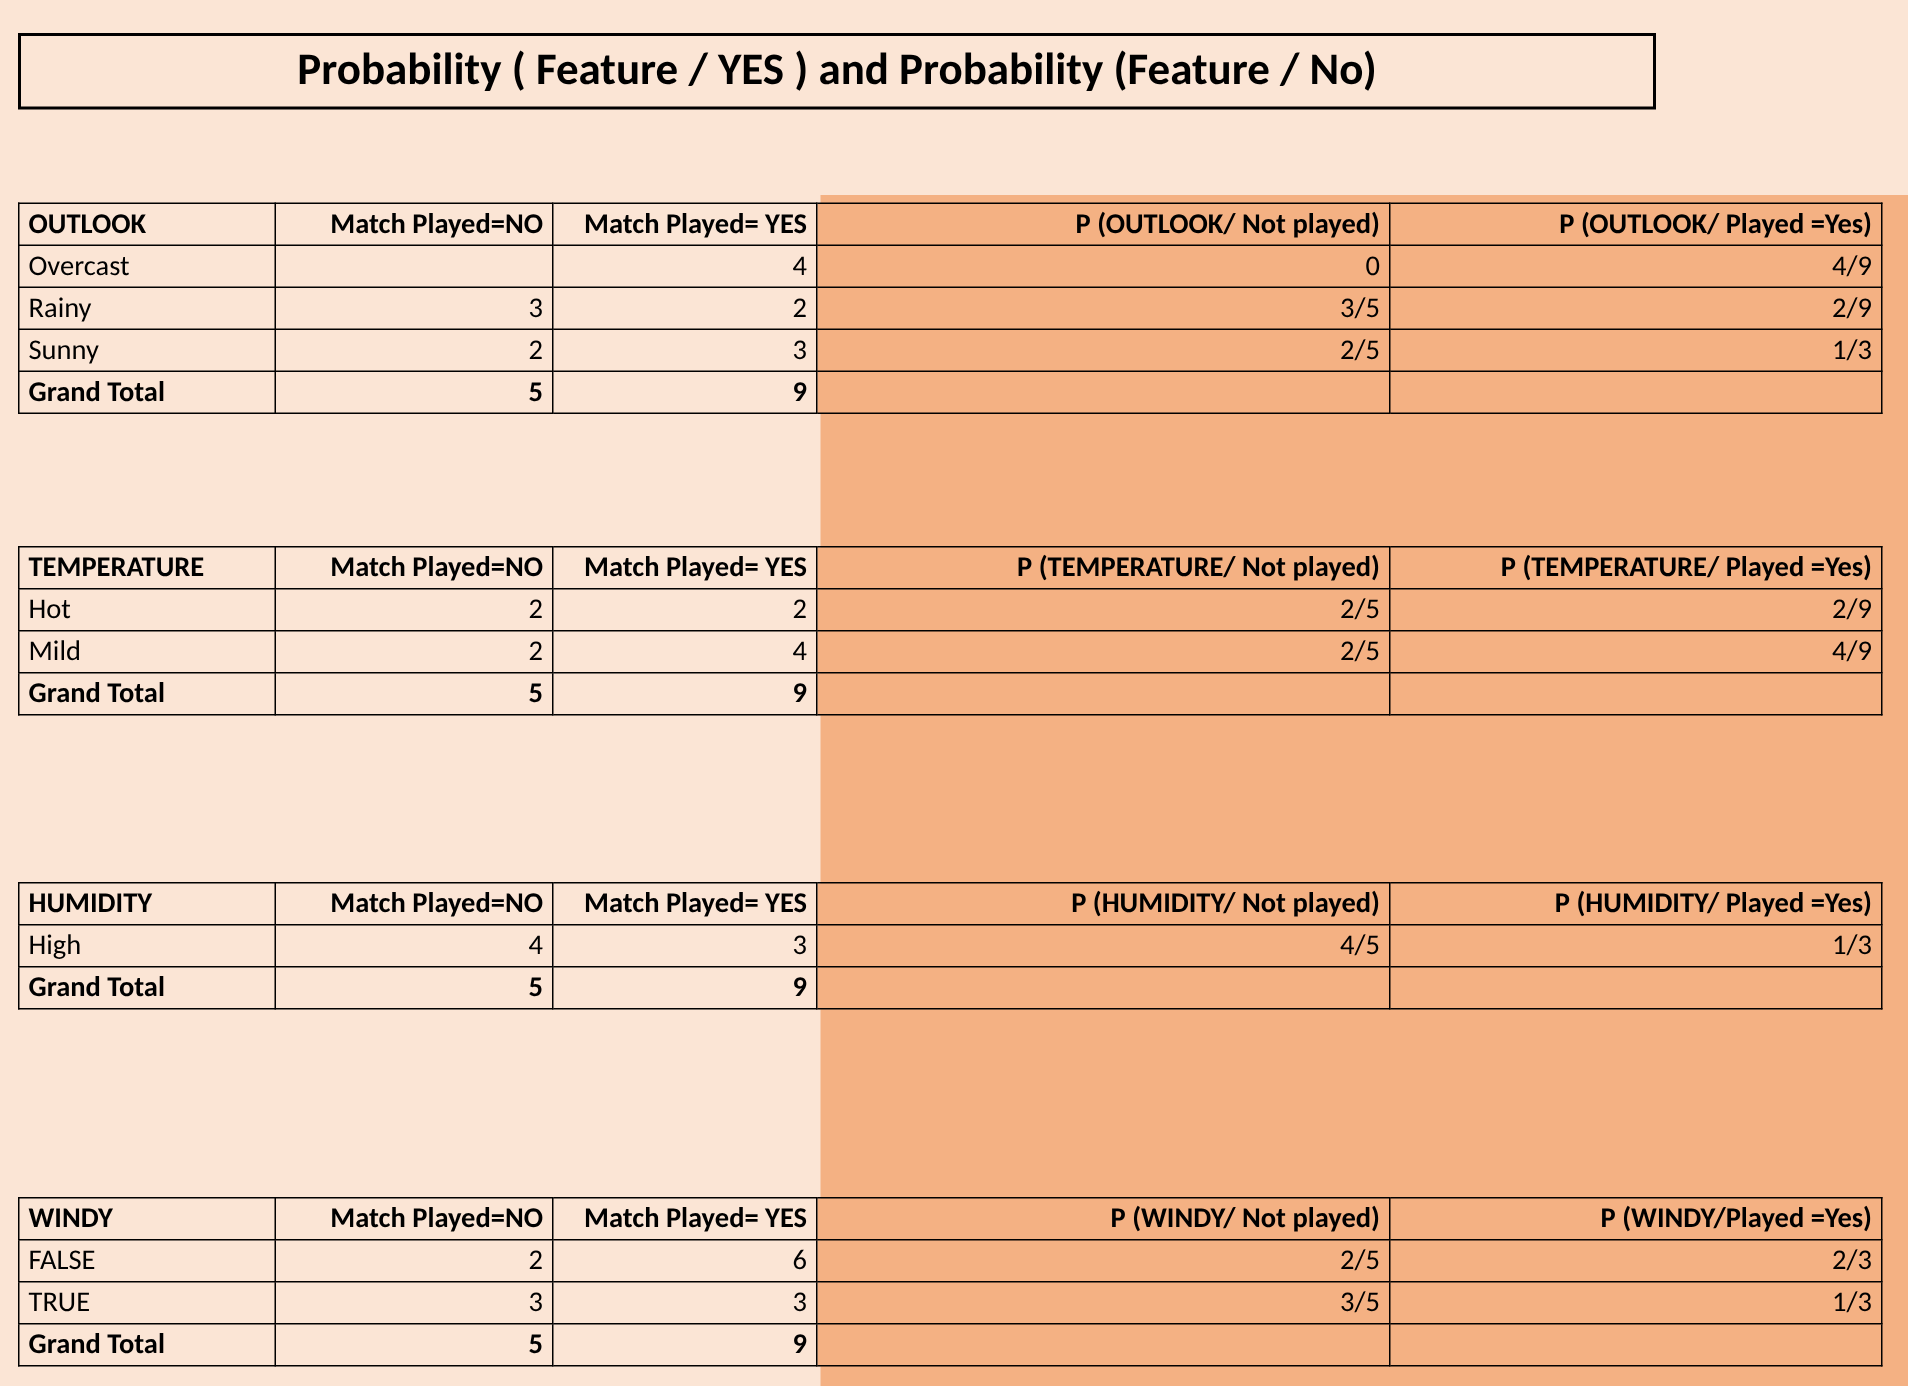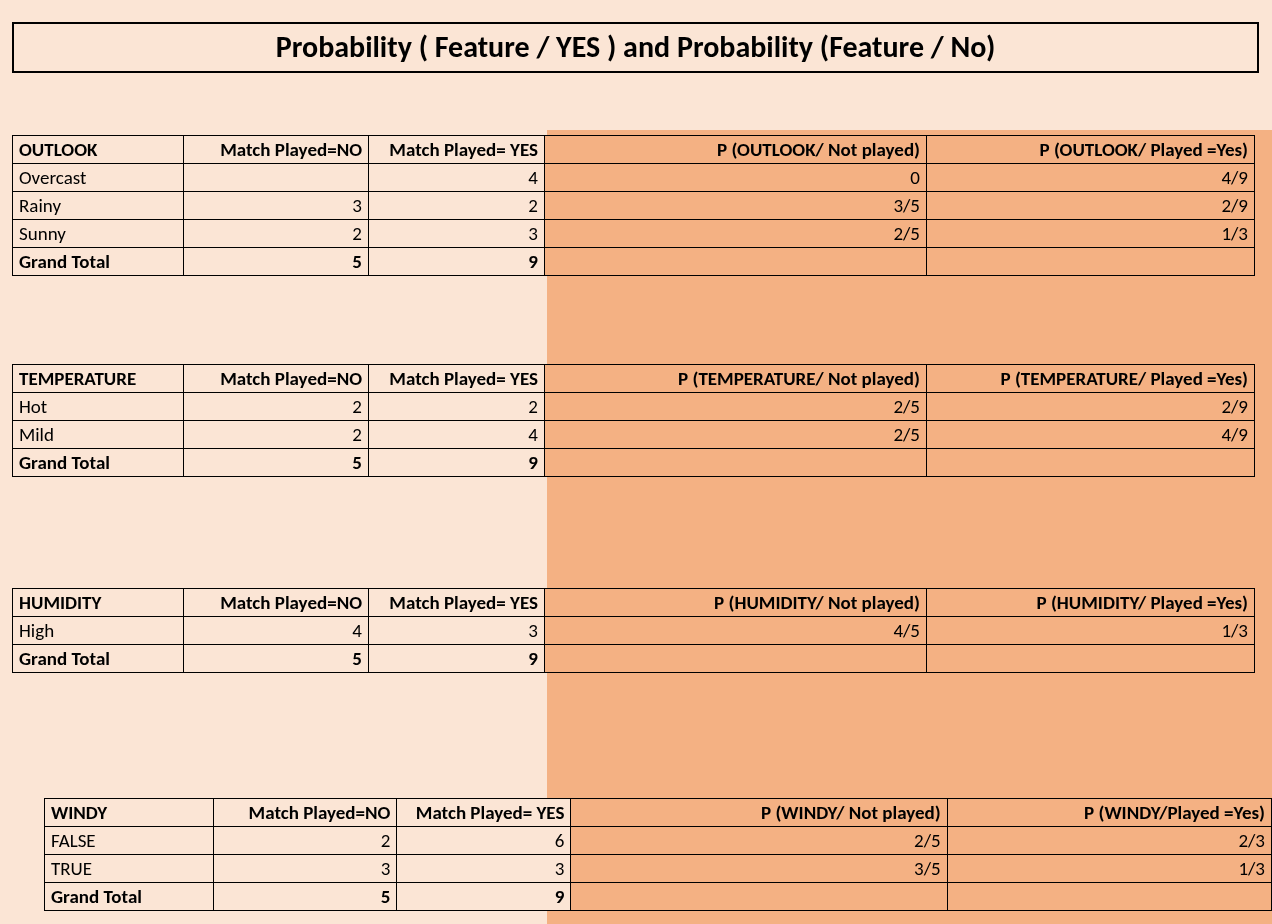--- a/index.html
+++ b/index.html
@@ -19,21 +19,21 @@
     left: 547px;
     top: 130px;
     width: 725px;
     height: 794px;
     z-index: 0;
   }
   .title-bar {
     position: absolute;
     left: 12px;
     top: 22px;
-    width: 1247px;
+    width: 1092px;
     border: 2px solid #000;
     background: #fbe5d5;
     text-align: center;
     font-weight: 700;
     font-size: 30px;
     padding: 4px 0 6px 0;
     z-index: 2;
   }
   table {
     border-collapse: collapse;
@@ -53,21 +53,21 @@
   .col-c { width: 176px; text-align: right; }
   .col-d { width: 382px; text-align: right; }
   .col-e { width: 328px; text-align: right; }
   th.col-b, th.col-c, th.col-d, th.col-e { text-align: right; }
   .bold td { font-weight: 700; }
   .light { background: #fbe5d5; }
   .dark  { background: #f4b183; }
   #t1 { left: 12px; top: 135px; }
   #t2 { left: 12px; top: 364px; }
   #t3 { left: 12px; top: 588px; }
-  #t4 { left: 12px; top: 798px; margin-left: 32px; }
+  #t4 { left: 12px; top: 798px; }
 </style>
 </head>
 <body>
 
 <div class="dark-bg"></div>
 
 <div class="title-bar">Probability ( Feature / YES ) and Probability (Feature / No)</div>
 
 <table id="t1">
   <tbody>

